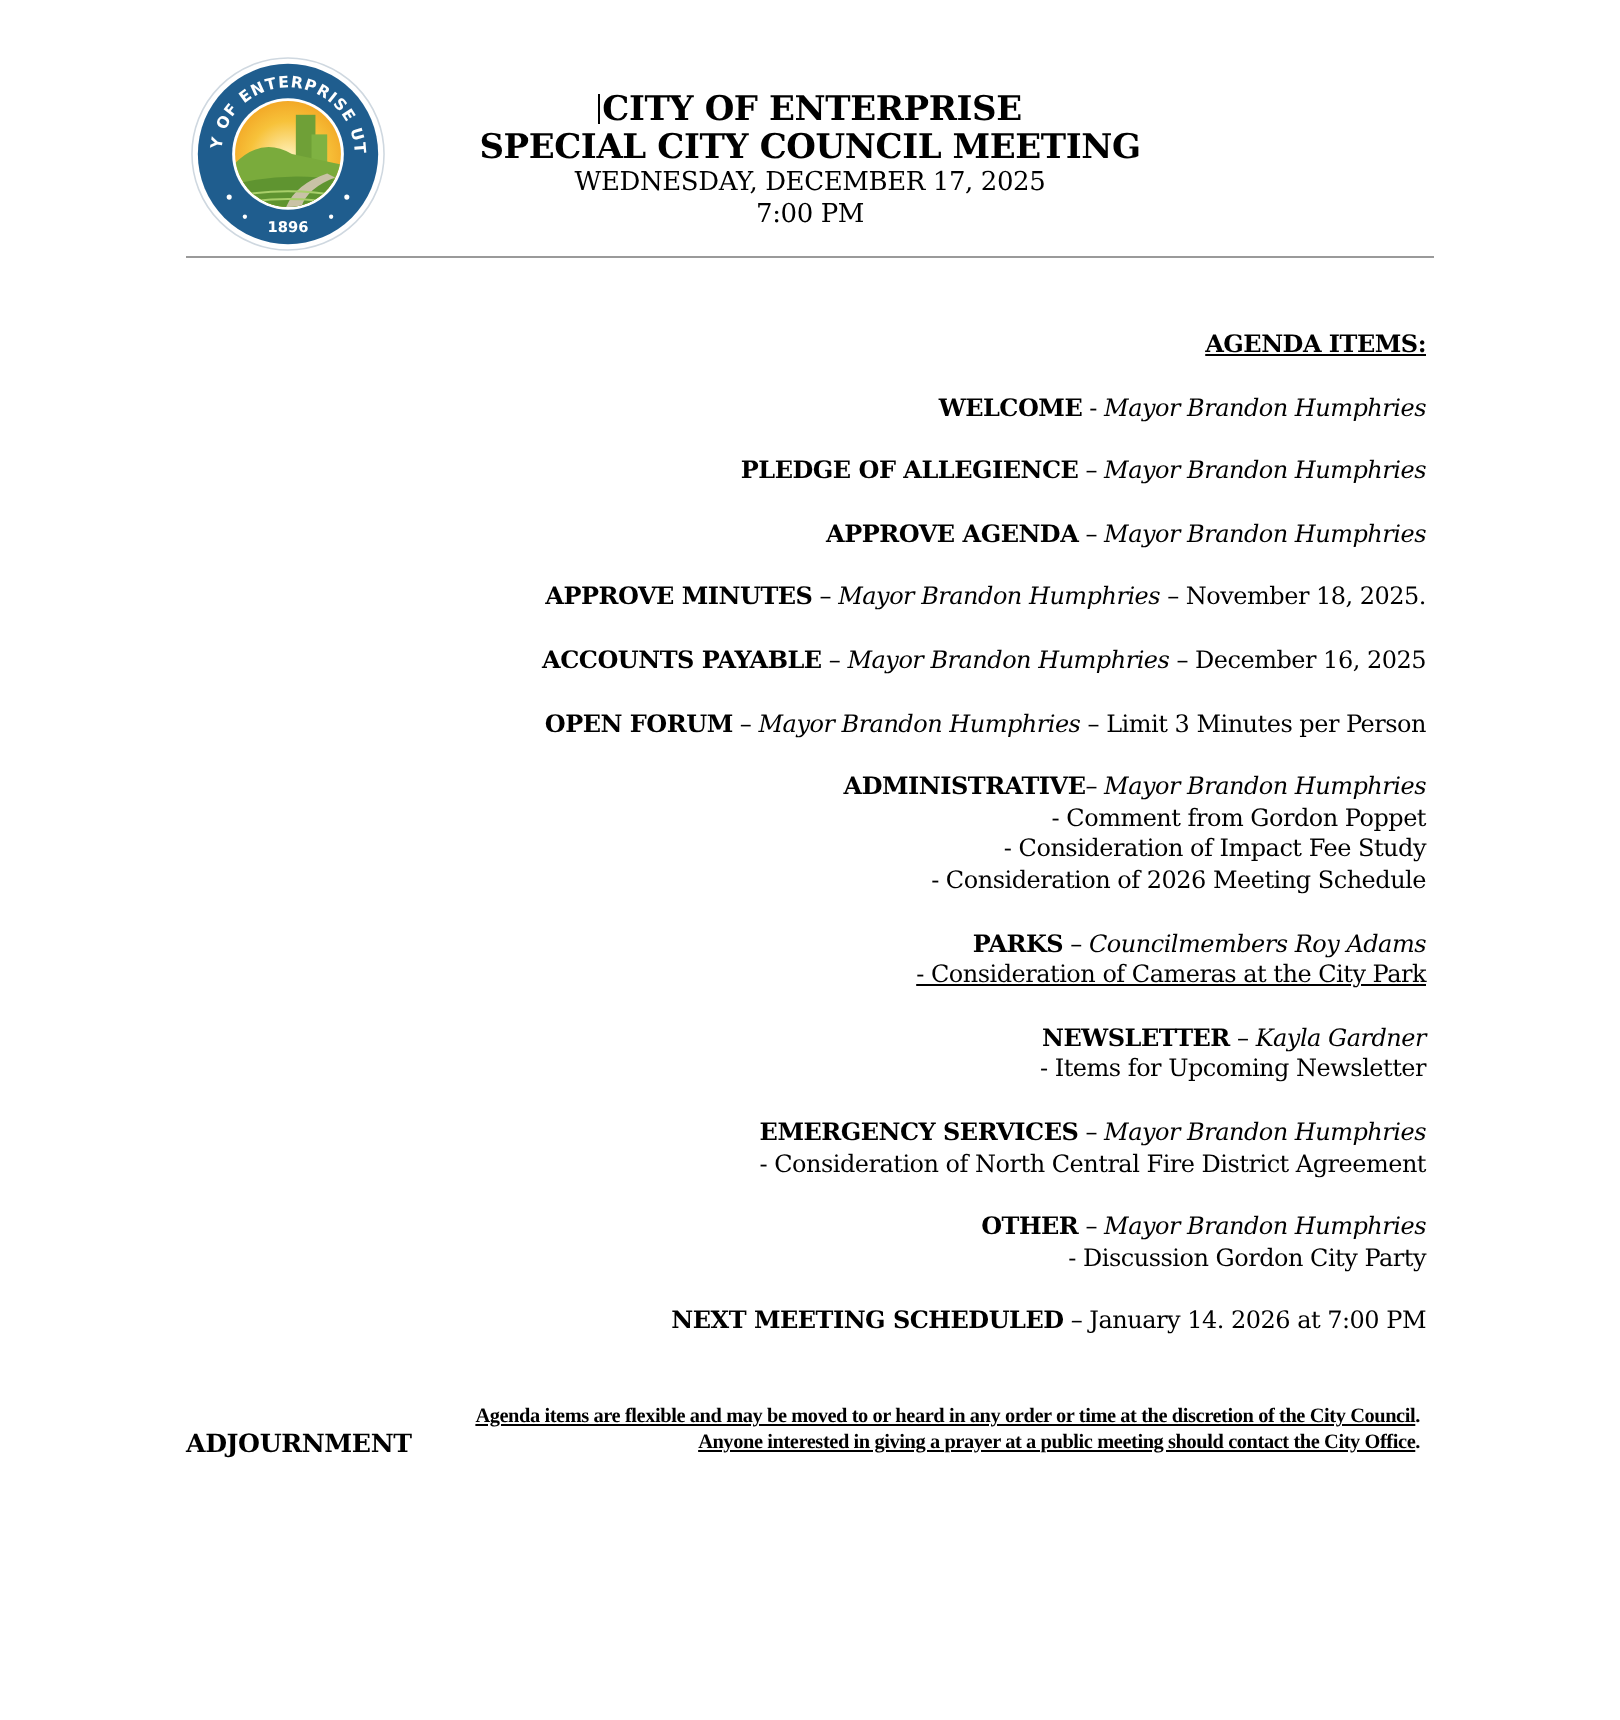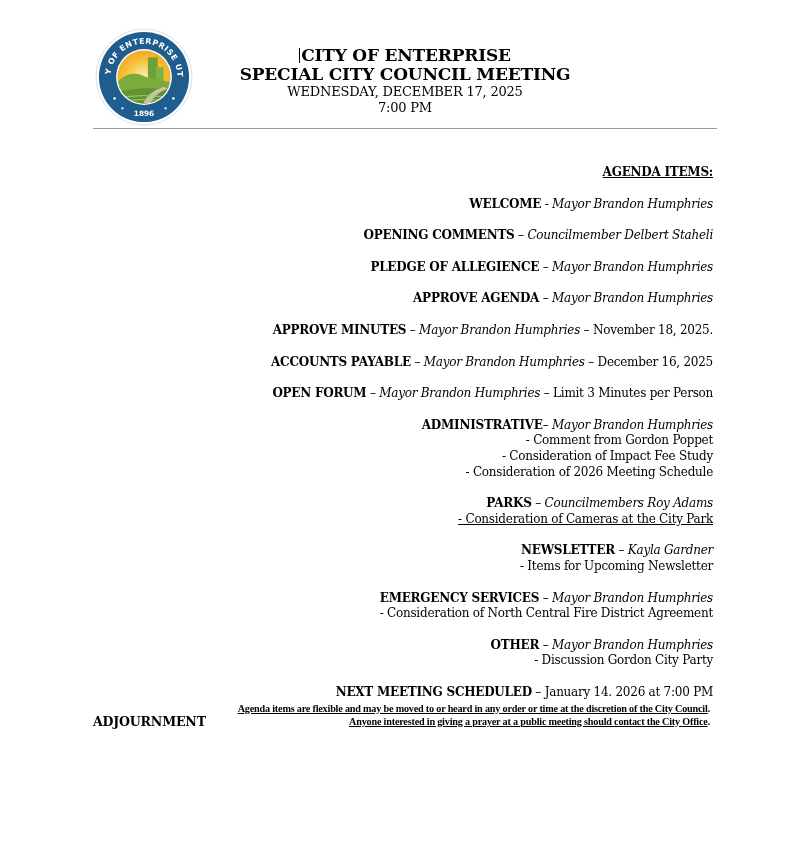--- a/index.html
+++ b/index.html
@@ -70,23 +70,20 @@
 
 <div class="rule"></div>
 
 <div class="body">
   <div class="line agenda-head">AGENDA ITEMS:</div>
   <div id="agenda-list">
       <div class="item">
         <div class="line"><span class="b">WELCOME</span><span> - </span><span class="i">Mayor Brandon Humphries</span></div>
       </div>
       <div class="item">
-        <div class="line"><span class="b">OPENING COMMENTS</span><span> – </span><span class="i">Councilmember Delbert Staheli</span></div>
-      </div>
-      <div class="item">
         <div class="line"><span class="b">PLEDGE OF ALLEGIENCE</span><span> – </span><span class="i">Mayor Brandon Humphries</span></div>
       </div>
       <div class="item">
         <div class="line"><span class="b">APPROVE AGENDA</span><span> – </span><span class="i">Mayor Brandon Humphries</span></div>
       </div>
       <div class="item">
         <div class="line"><span class="b">APPROVE MINUTES</span><span> – </span><span class="i">Mayor Brandon Humphries</span><span> – November 18, 2025.</span></div>
       </div>
       <div class="item">
         <div class="line"><span class="b">ACCOUNTS PAYABLE</span><span> – </span><span class="i">Mayor Brandon Humphries</span><span> – December 16, 2025</span></div>

